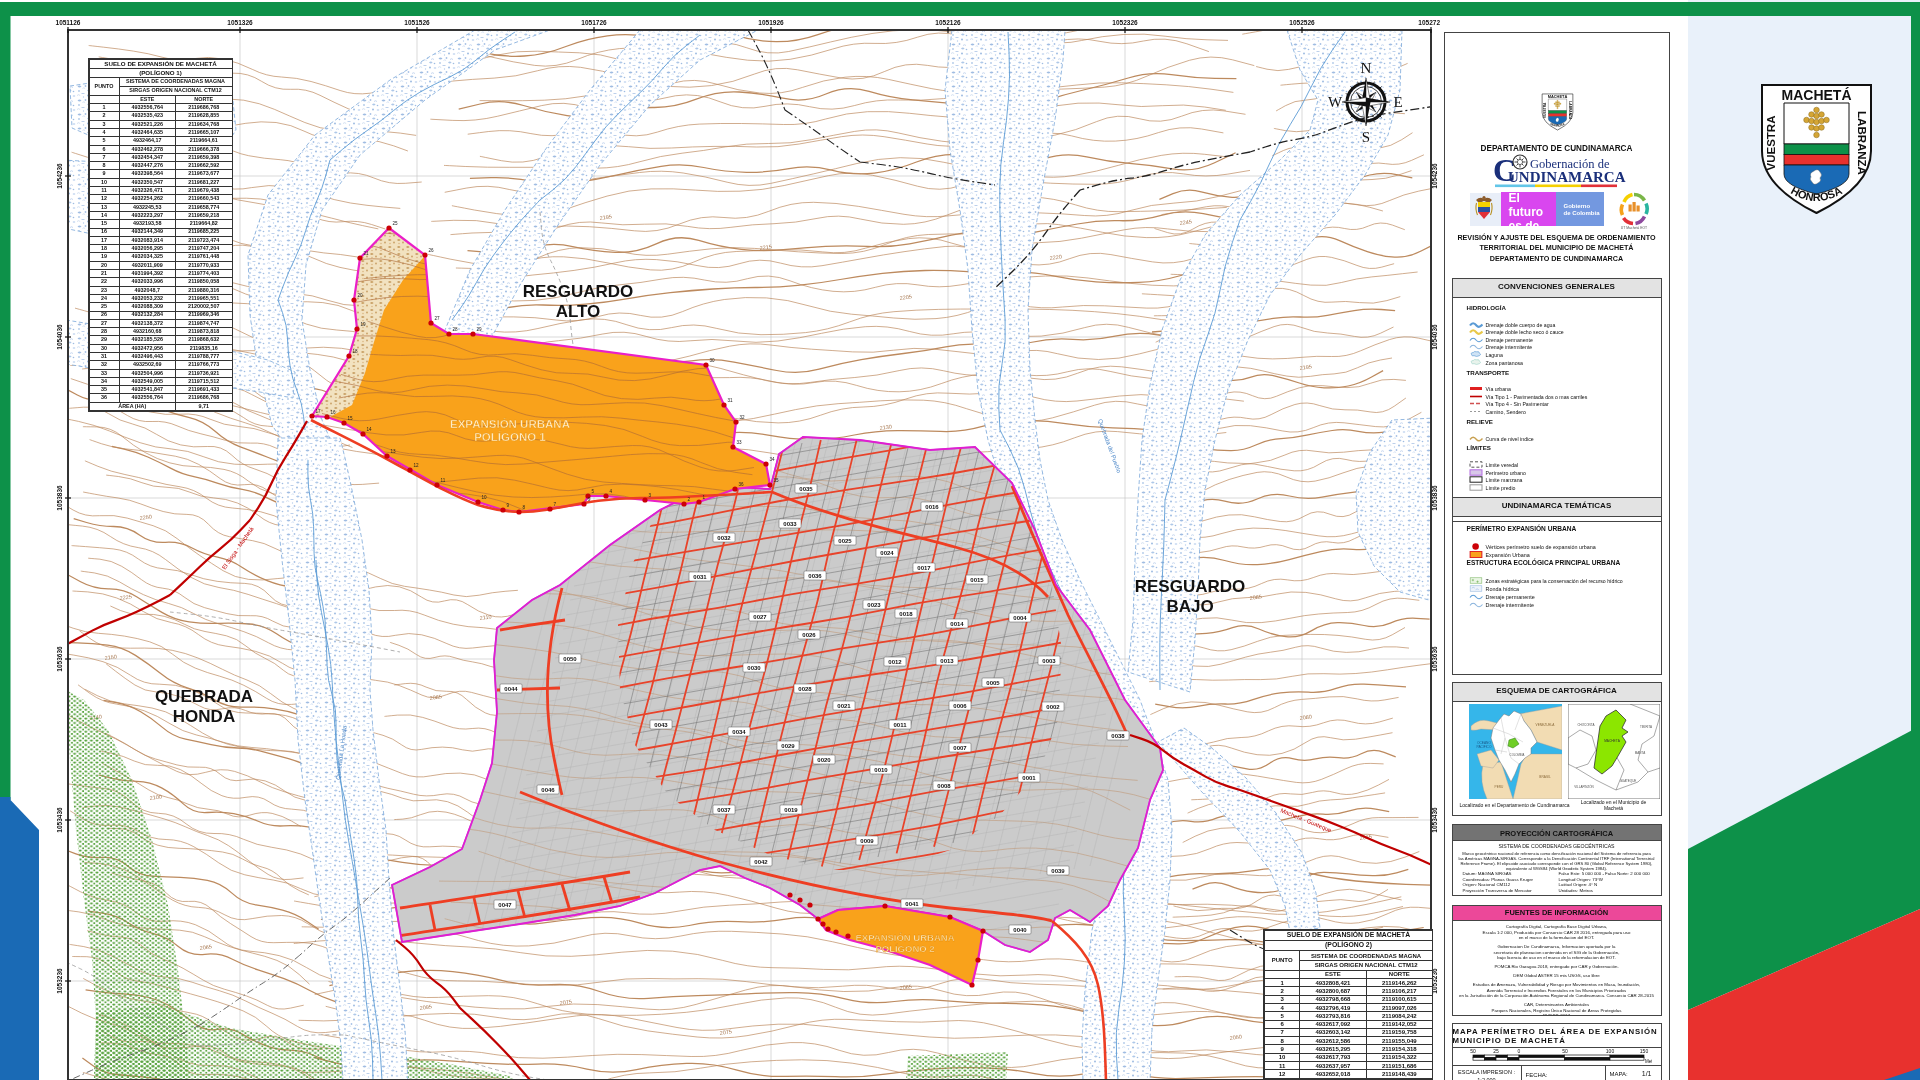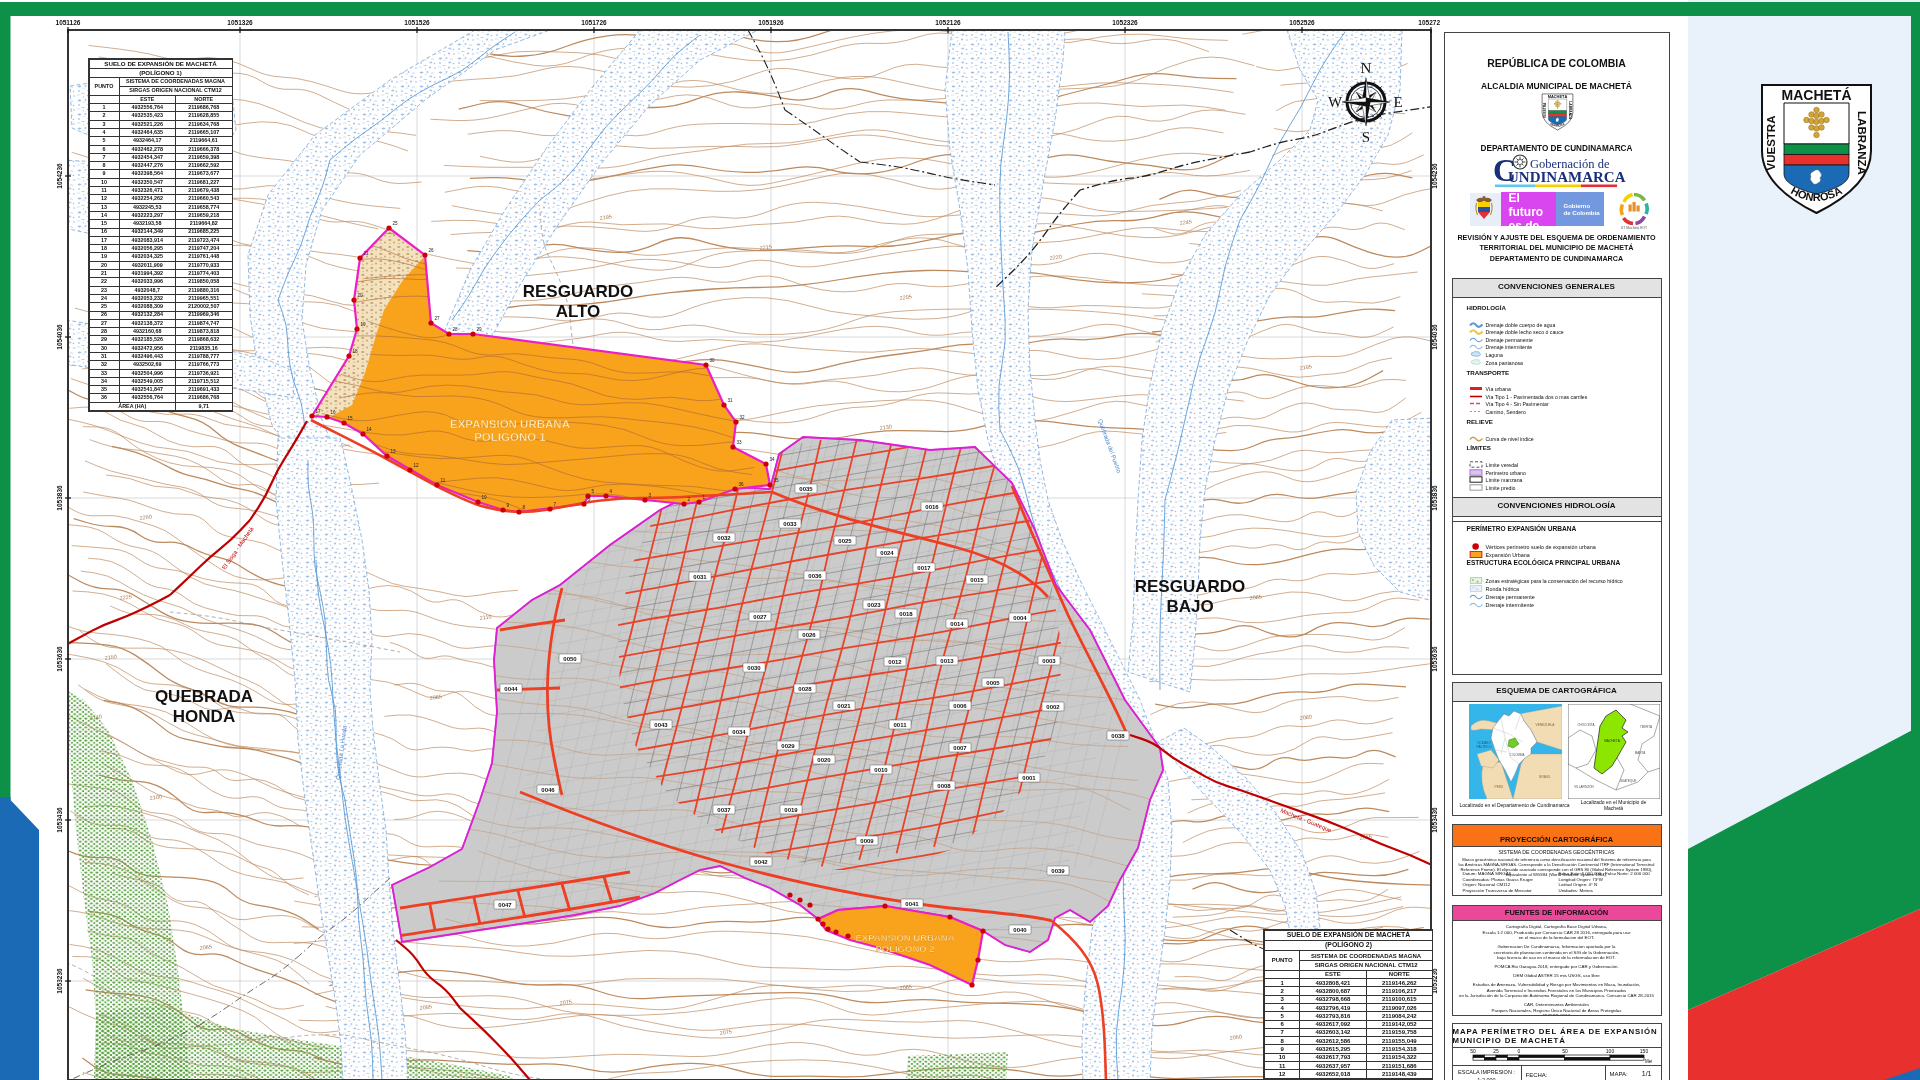--- a/index.html
+++ b/index.html
@@ -1273,24 +1273,20 @@
           <td class="pc">12</td>
           <td>4932652,018</td>
           <td>2119148,439</td>
         </tr>
 
 </tbody>
     </table>
   </div>
 
 <div style="position:absolute;left:1443.5px;top:32px;width:224px;height:1100px;background:#fff;border:1.2px solid #444">
-  <div style="position:absolute;left:0;top:0;width:100%;text-align:center">
-    <div style="font-size:10.5px;font-weight:bold;margin-top:24px">REPÚBLICA DE COLOMBIA</div>
-    <div style="font-size:8.5px;font-weight:bold;margin-top:12px">ALCALDIA MUNICIPAL DE MACHETÁ</div>
-  </div>
   <div style="position:absolute;left:96px;top:60px;width:33px;height:38px">
     <svg width="33" height="38" viewBox="0 0 117 132" xmlns="http://www.w3.org/2000/svg" xmlns:xlink="http://www.w3.org/1999/xlink">
 <path d="M4,2 H113 V68 Q113,103 58.5,130 Q4,103 4,68 Z" fill="#fff" stroke="#111" stroke-width="2"></path>
 <text x="58.5" y="17" font-size="14" font-weight="bold" text-anchor="middle" font-family="Liberation Sans,sans-serif" fill="#111">MACHETÁ</text>
 <text x="17" y="60" font-size="11.5" font-weight="bold" text-anchor="middle" font-family="Liberation Sans,sans-serif" fill="#111" transform="rotate(-90 17 60)">VUESTRA</text>
 <text x="100" y="60" font-size="11.5" font-weight="bold" text-anchor="middle" font-family="Liberation Sans,sans-serif" fill="#111" transform="rotate(90 100 60)">LABRANZA</text>
 <defs>
           <path id="hcurve2" d="M15,96 Q58.5,140 102,96"></path>
         </defs>
 <path d="M26,20 H91 V61 H26 Z" fill="#fff" stroke="#111" stroke-width="1"></path>
@@ -1406,21 +1402,21 @@
           </svg></span><span style="font-size:5.2px;vertical-align:middle">Perímetro urbano</span></div>
     <div style="position:absolute;left:16px;top:191px;height:7.5px;white-space:nowrap"><span style="display:inline-block;width:17px"><svg width="14" height="7" style="vertical-align:middle">
             <rect x="1" y="0.8" width="12" height="5.4" fill="#fff" stroke="#222" stroke-width="1"></rect>
           </svg></span><span style="font-size:5.2px;vertical-align:middle">Límite manzana</span></div>
     <div style="position:absolute;left:16px;top:198.5px;height:7.5px;white-space:nowrap"><span style="display:inline-block;width:17px"><svg width="14" height="7" style="vertical-align:middle">
             <rect x="1" y="0.8" width="12" height="5.4" fill="#fff" stroke="#999" stroke-width="1"></rect>
           </svg></span><span style="font-size:5.2px;vertical-align:middle">Límite predio</span></div>
   </div>
 
   <div style="position:absolute;left:7px;top:464px;width:208px;height:176px;border:1px solid #444">
-    <div style="height:15px;background:#e3e3e3;border-bottom:1px solid #444;text-align:center;font-size:8px;font-weight:bold;padding-top:3px">CONVENCIONES HIDROLOGÍA</div>
+    <div style="height:15px;background:#e3e3e3;border-bottom:1px solid #444;text-align:center;font-size:8px;font-weight:bold;padding-top:3px">UNDINAMARCA TEMÁTICAS</div>
     <div style="position:absolute;left:14px;top:27px;font-size:6.6px;font-weight:bold">PERÍMETRO EXPANSIÓN URBANA</div>
     <div style="position:absolute;left:16px;top:39px;height:7.5px;white-space:nowrap"><span style="display:inline-block;width:17px"><svg width="14" height="7" viewBox="0 0 17 9" style="vertical-align:middle">
             <circle cx="8" cy="4.5" r="4.2" fill="#cc0007"></circle>
           </svg></span><span style="font-size:5.4px;vertical-align:middle">Vértices perímetro suelo de expansión urbana</span></div>
     <div style="position:absolute;left:16px;top:47px;height:7.5px;white-space:nowrap"><span style="display:inline-block;width:17px"><svg width="14" height="7" viewBox="0 0 17 9" style="vertical-align:middle">
             <rect x="1" y="0.5" width="15" height="8" fill="#f9a21b" stroke="#e02020" stroke-width="1.4"></rect>
           </svg></span><span style="font-size:5.4px;vertical-align:middle">Expansión Urbana</span></div>
     <div style="position:absolute;left:14px;top:61px;font-size:6.6px;font-weight:bold">ESTRUCTURA ECOLÓGICA PRINCIPAL URBANA</div>
     <div style="position:absolute;left:16px;top:73px;height:7.5px;white-space:nowrap"><span style="display:inline-block;width:17px"><svg width="14" height="7" viewBox="0 0 17 9" style="vertical-align:middle">
             <rect x="1" y="1" width="15" height="7" fill="#eaf5e4" stroke="#76b35e" stroke-width="0.7"></rect>
@@ -1471,21 +1467,21 @@
 <text x="44" y="38" font-size="3.2" fill="#333" text-anchor="middle">MACHETÁ</text>
 <text x="72" y="50" font-size="3" fill="#555" text-anchor="middle">MANTA</text>
 <text x="16" y="84" font-size="3" fill="#555" text-anchor="middle">VILLAPINZÓN</text>
 <text x="60" y="78" font-size="3" fill="#555" text-anchor="middle">GUATEQUE</text>
 </svg></div>
     <div style="position:absolute;left:2px;top:119px;width:120px;text-align:center;font-size:5px">Localizado en el Departamento de Cundinamarca</div>
     <div style="position:absolute;left:115px;top:116px;width:92px;text-align:center;font-size:5px">Localizado en el Municipio de<br>Machetá</div>
   </div>
 
   <div style="position:absolute;left:7px;top:791px;width:208px;height:70px;border:1px solid #444">
-    <div style="height:11px;background:#f97316;border-bottom:1px solid #444;text-align:center;font-size:7.5px;font-weight:bold;padding-top:10px">PROYECCIÓN CARTOGRÁFICA</div>
+    <div style="height:11px;background:#737373;border-bottom:1px solid #444;text-align:center;font-size:7.5px;font-weight:bold;padding-top:4px">PROYECCIÓN CARTOGRÁFICA</div>
     <div style="text-align:center;font-size:5.2px;margin-top:2px">SISTEMA DE COORDENADAS GEOCÉNTRICAS</div>
     <div style="font-size:4.2px;text-align:center;margin:2px 5px 0 5px;line-height:1.2">Marco geocéntrico nacional de referencia como densificación nacional del Sistema de referencia para<br>las Américas MAGNA-SIRGAS. Corresponde a la Densificación Continental ITRF (International Terrestrial<br>Reference Frame). El elipsoide asociado corresponde con el GRS 80 (Global Reference System 1980),<br>equivalente al WGS84 (World Geodetic System 1984).</div>
     <div style="position:absolute;left:10px;top:46px;font-size:4.4px;line-height:1.3">Datum: MAGNA SIRGAS<br>Coordenadas: Planas Gauss Kruger<br>Origen: Nacional CM112<br>Proyección Transversa de Mercator</div>
     <div style="position:absolute;left:106px;top:46px;font-size:4.4px;line-height:1.3">Falso Este: 5 000 000 - Falso Norte: 2 000 000<br>Longitud Origen: 73°W<br>Latitud Origen: 4° N<br>Unidades: Metros</div>
   </div>
 
   <div style="position:absolute;left:7px;top:872px;width:208px;height:109px;border:1px solid #444;overflow:hidden">
     <div style="height:12px;background:#ec4899;border-bottom:1px solid #444;text-align:center;font-size:7.5px;font-weight:bold;padding-top:2px">FUENTES DE INFORMACIÓN</div>
     <div style="font-size:4.4px;text-align:center;line-height:1.25;margin-top:3px">Cartografía Digital, Cartografía Base Digital Urbana,<br>Escala 1:2 000, Producida por  Consorcio CAR 28 2016, entregada para uso<br>en el marco de la formulacion del EOT.</div>
     <div style="font-size:4.4px;text-align:center;line-height:1.25;margin-top:3.5px">Gobernacion De Cundinamarca, Informacion aportada por la<br>secretaria de planeacion contenida en el SIG de la Gobernación,<br>bajo licencia de uso en el marco de la reformulacion de EOT.</div>

